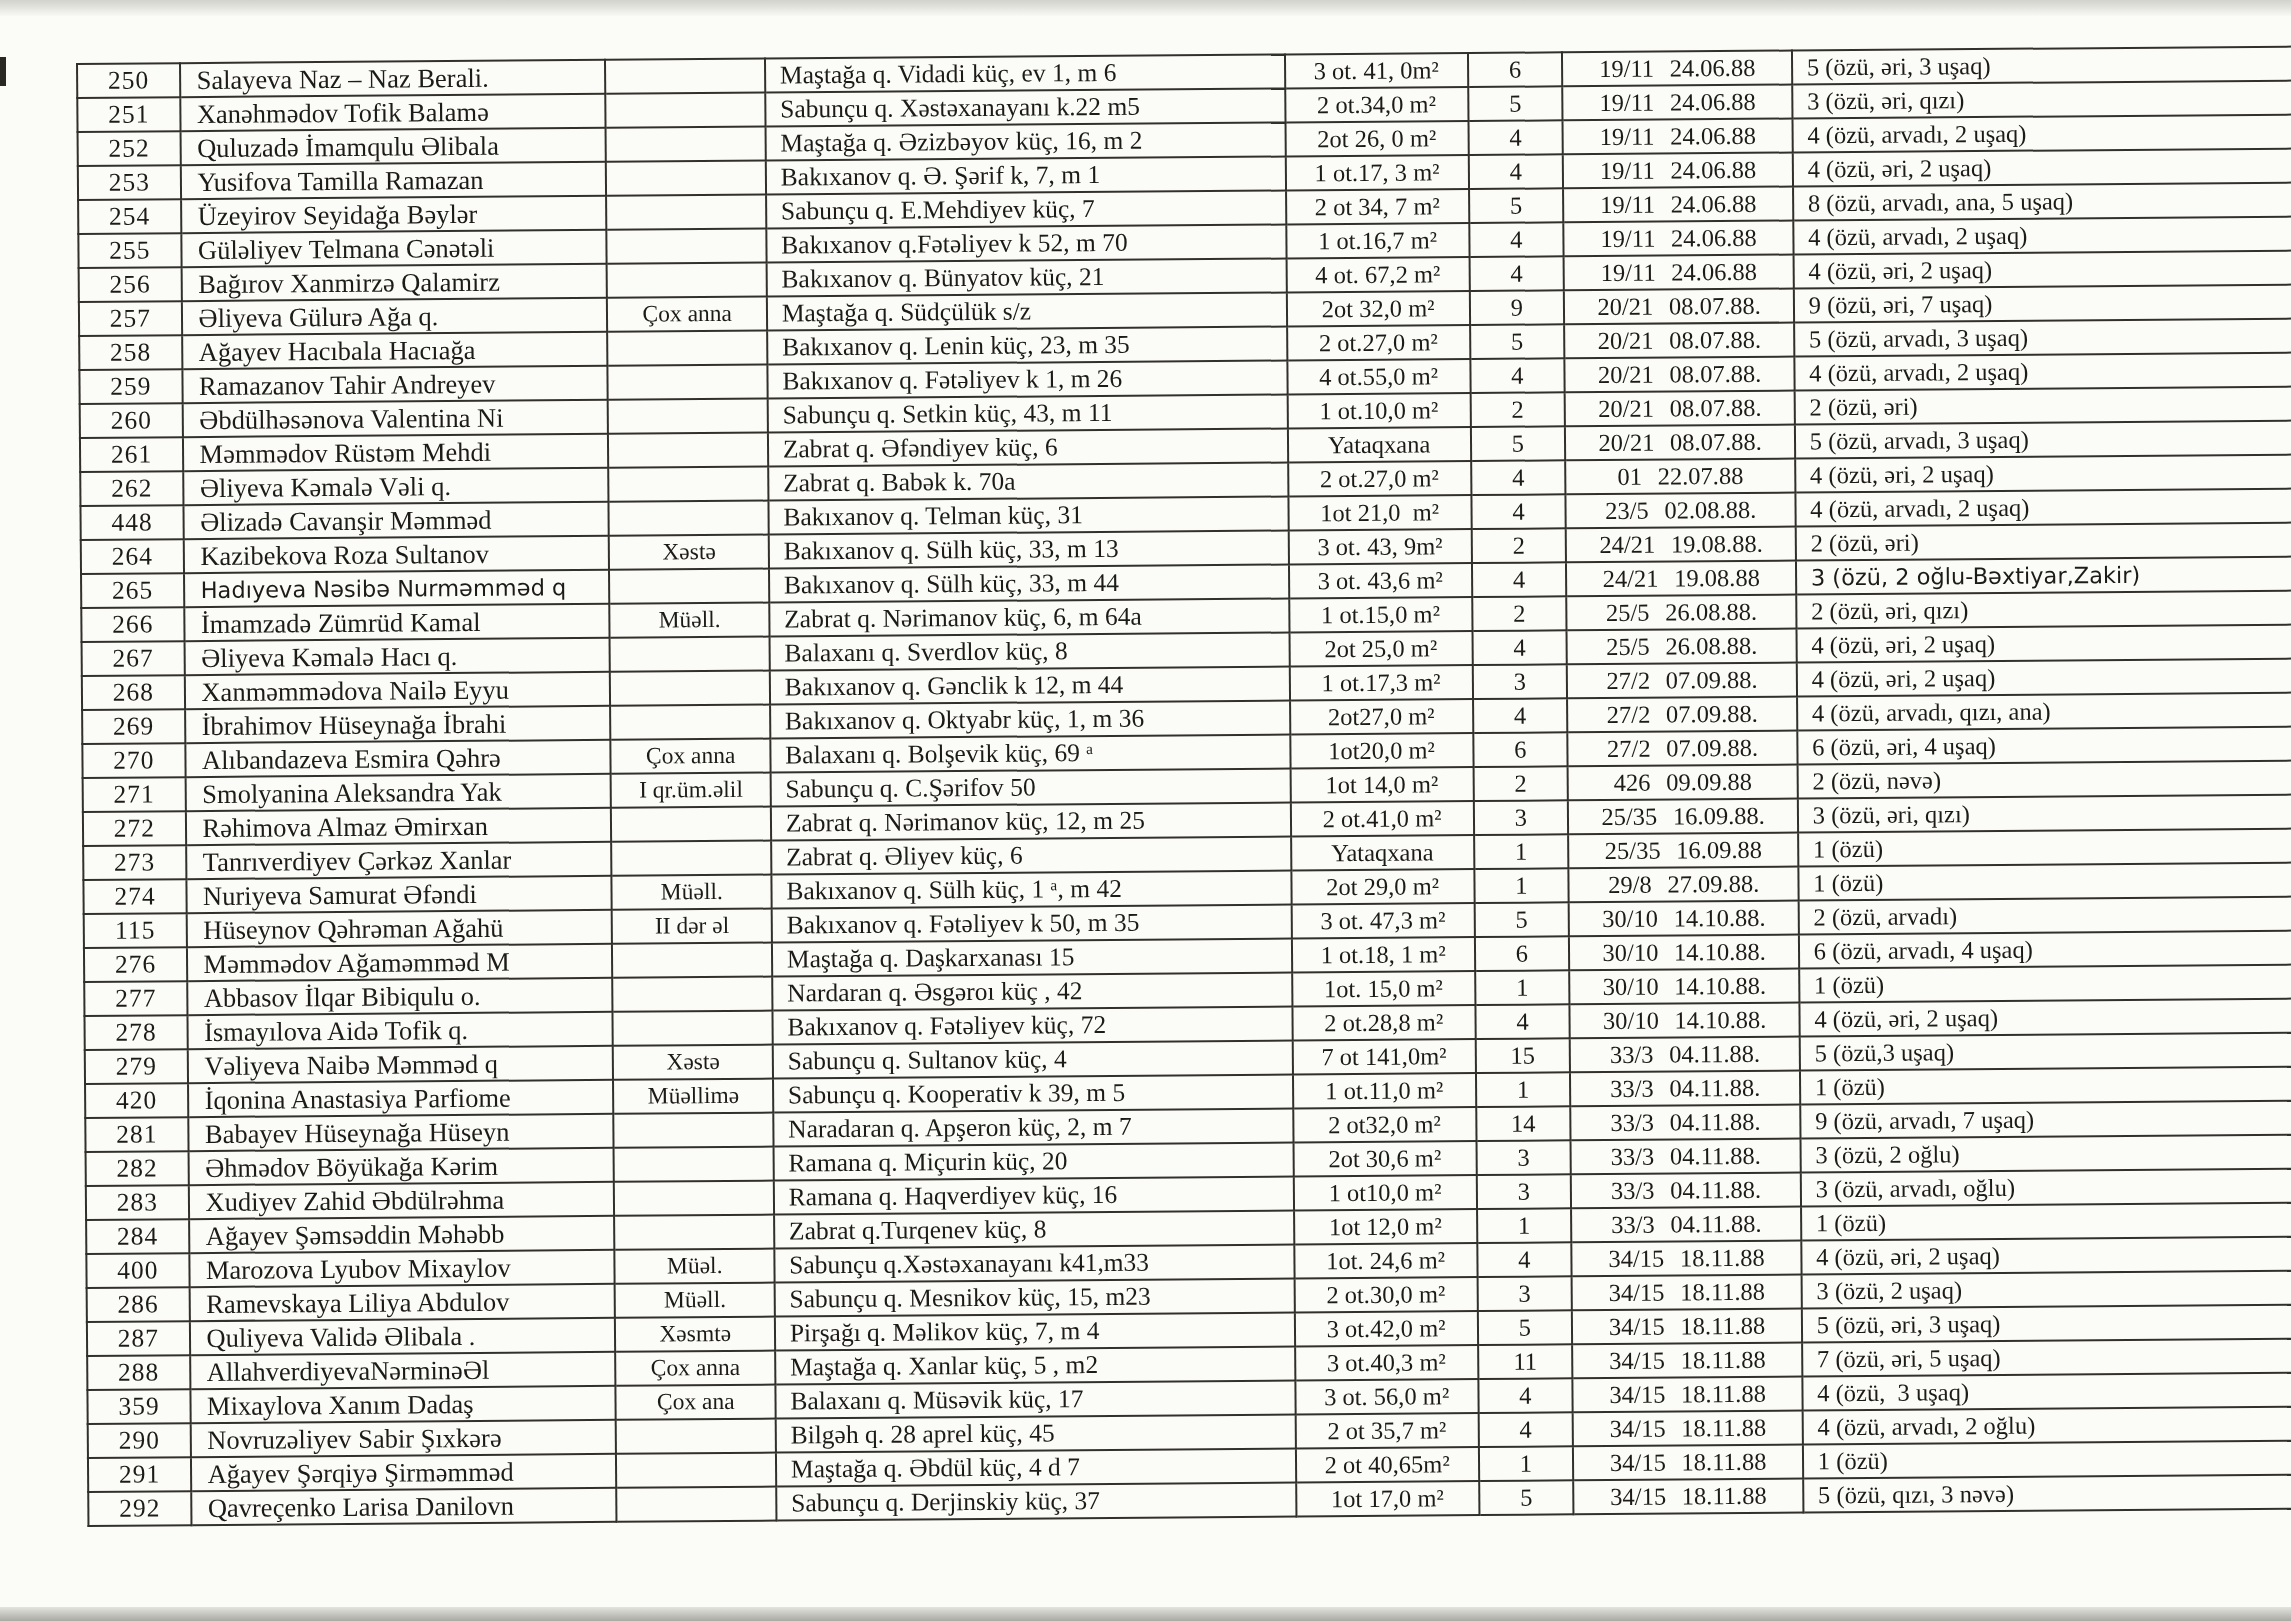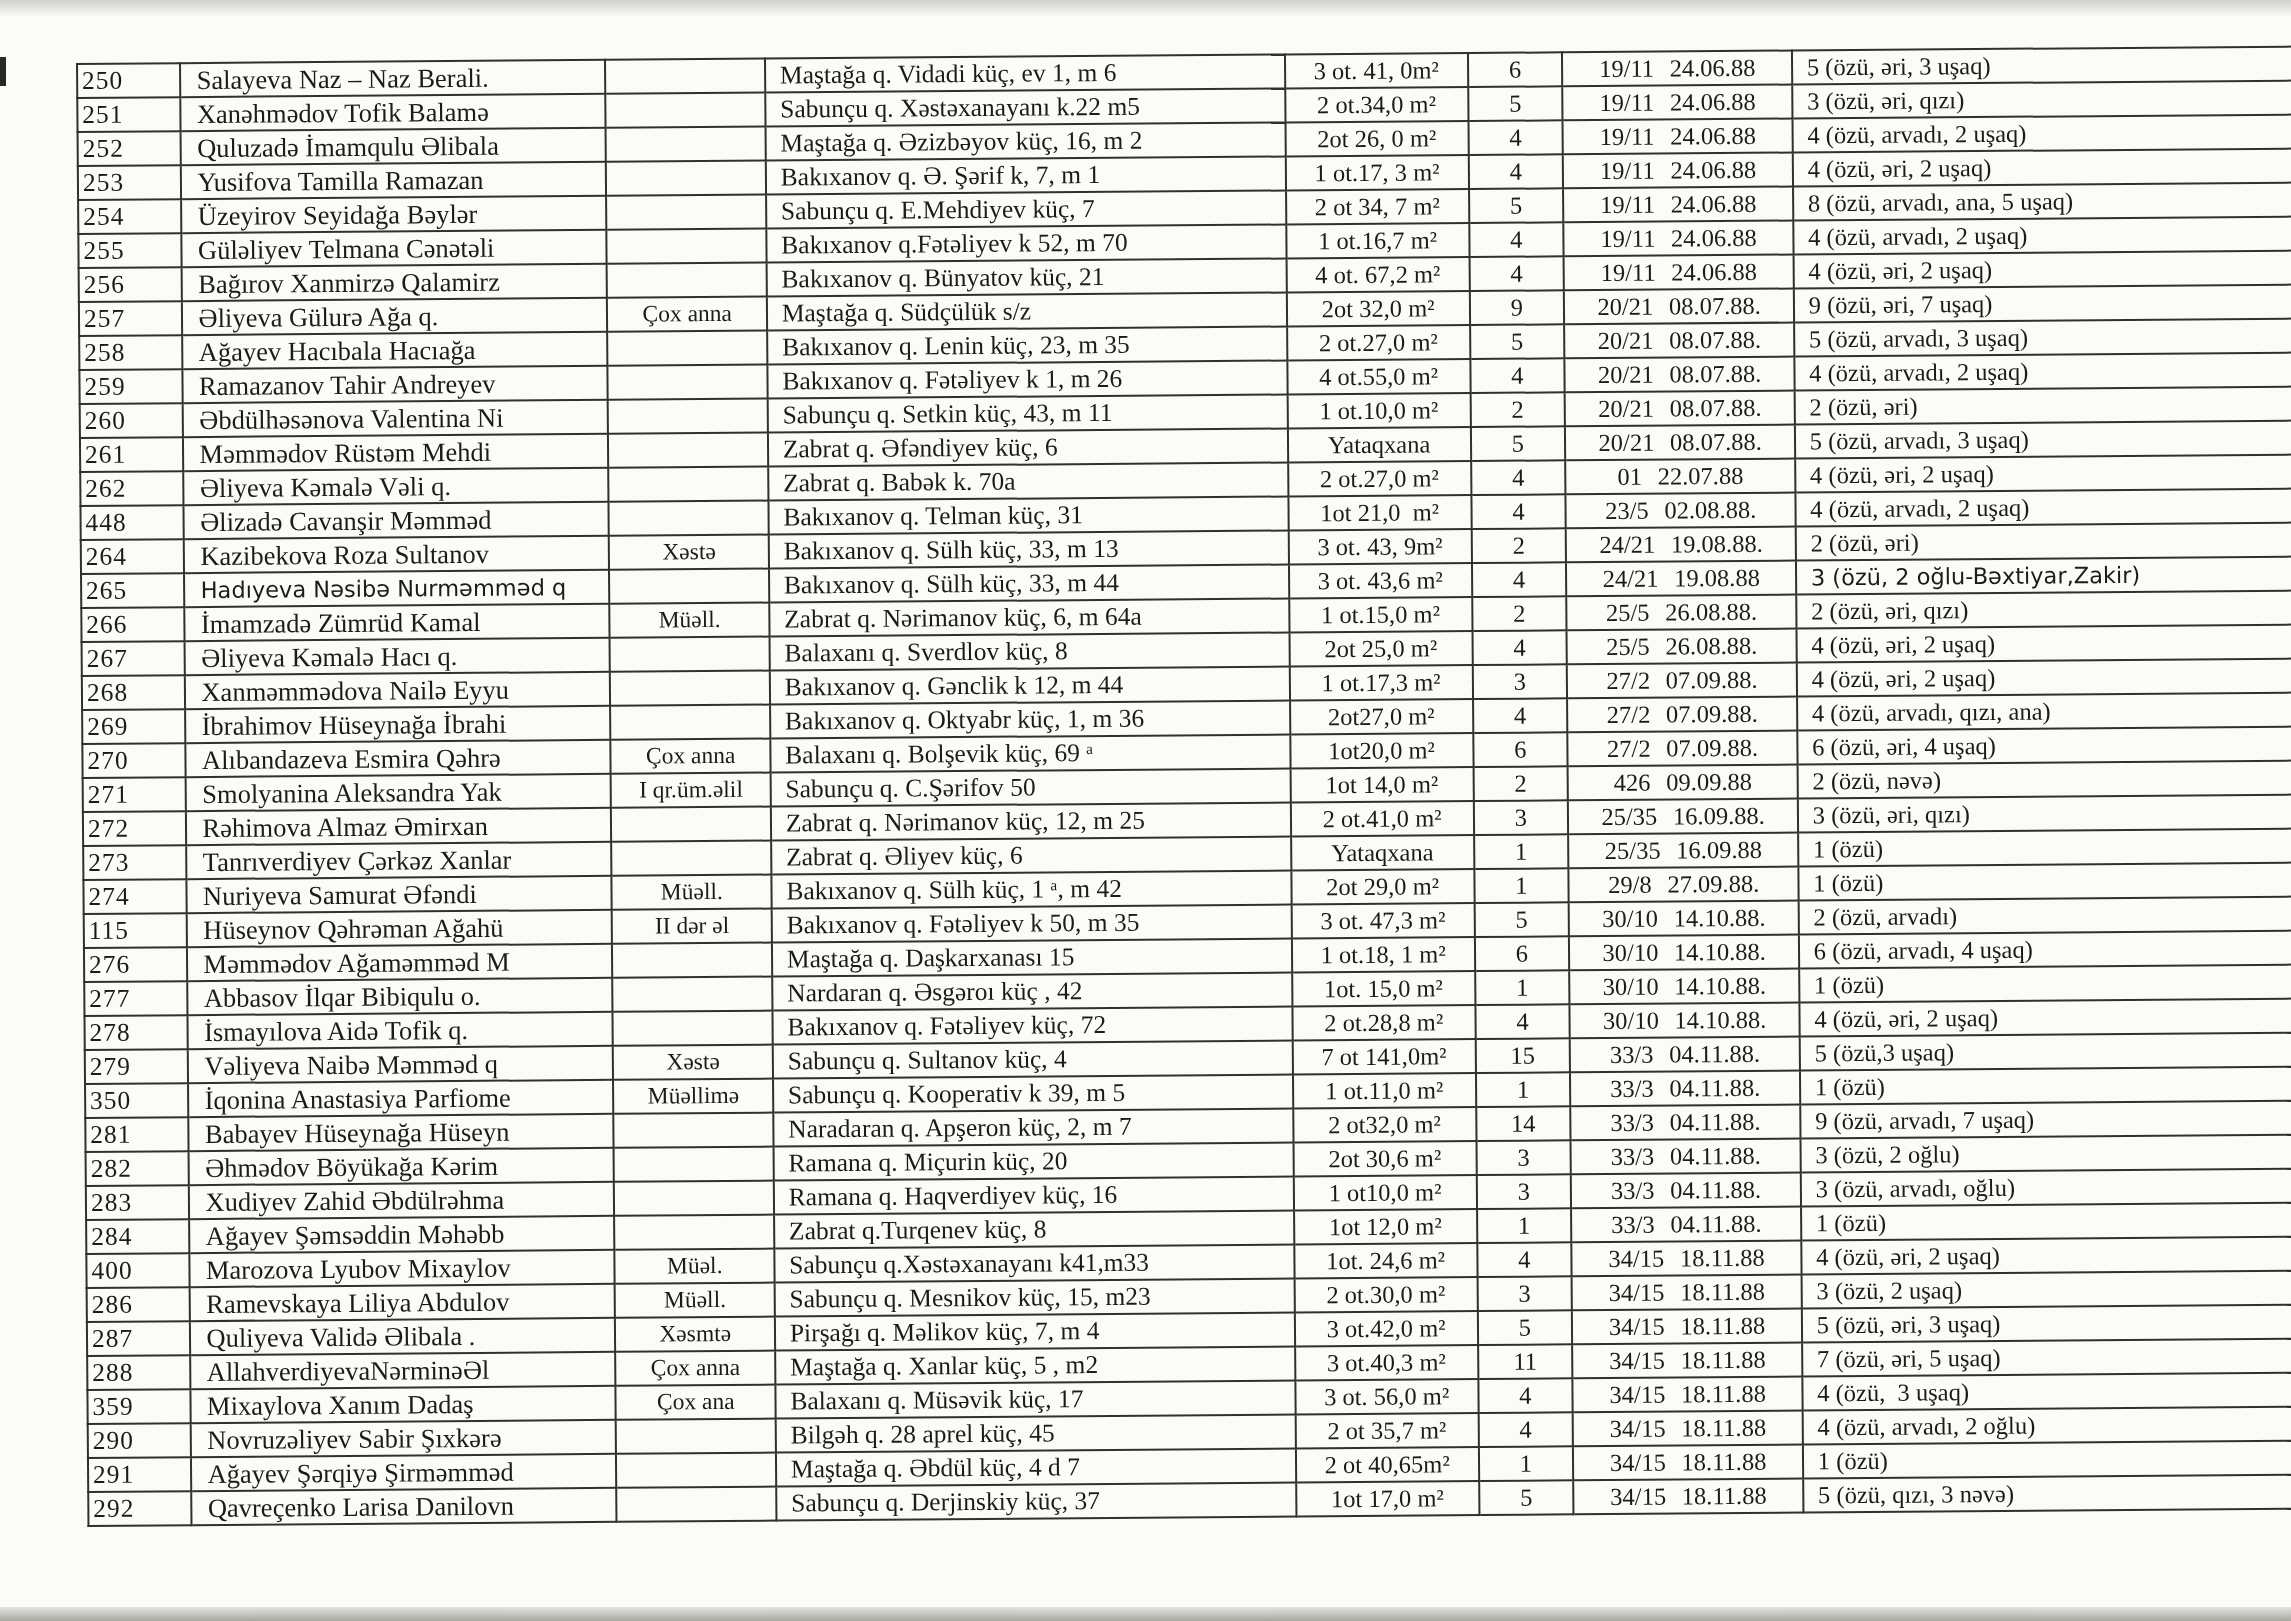--- a/index.html
+++ b/index.html
@@ -26,21 +26,21 @@
   td{
     border:2px solid #32302a;
     padding:0 3.9px;
     white-space:pre;
     overflow:hidden;
     font-size:25.5px;
     line-height:1;
     vertical-align:middle;
   }
   tr{height:34px;}
-  .c-no{width:93px;font-size:25.5px;letter-spacing:1px;}
+  .c-no{width:93px;text-align:center;font-size:25.5px;letter-spacing:1px;}
   .c-name{width:404px;padding-left:15.7px;font-size:26.5px;}
   .c-status{width:150px;text-align:center;font-size:23.5px;}
   .c-address{width:500px;padding-left:13.7px;font-size:25.5px;}
   .c-area{width:173px;text-align:center;font-size:24.5px;}
   .c-count{width:85px;text-align:center;font-size:24.5px;}
   .c-reg{width:220px;font-size:24.5px;}
   .c-reg .wrap{display:flex;justify-content:center;gap:15.7px;}
   .c-family{width:485px;padding-left:13.7px;font-size:24.5px;}
   .alt{font-family:"DejaVu Sans","Liberation Sans",sans-serif;font-size:22.5px;}
 </style>
@@ -347,21 +347,21 @@
           <td class="c-no">279</td>
           <td class="c-name">Vəliyeva Naibə Məmməd q</td>
           <td class="c-status">Xəstə</td>
           <td class="c-address">Sabunçu q. Sultanov küç, 4</td>
           <td class="c-area">7 ot 141,0m²</td>
           <td class="c-count">15</td>
           <td class="c-reg"><span class="wrap"><span>33/3</span><span>04.11.88.</span></span></td>
           <td class="c-family">5 (özü,3 uşaq)</td>
         </tr>
         <tr>
-          <td class="c-no">350</td>
+          <td class="c-no">420</td>
           <td class="c-name">İqonina Anastasiya Parfiome</td>
           <td class="c-status">Müəllimə</td>
           <td class="c-address">Sabunçu q. Kooperativ k 39, m 5</td>
           <td class="c-area">1 ot.11,0 m²</td>
           <td class="c-count">1</td>
           <td class="c-reg"><span class="wrap"><span>33/3</span><span>04.11.88.</span></span></td>
           <td class="c-family">1 (özü)</td>
         </tr>
         <tr>
           <td class="c-no">281</td>

